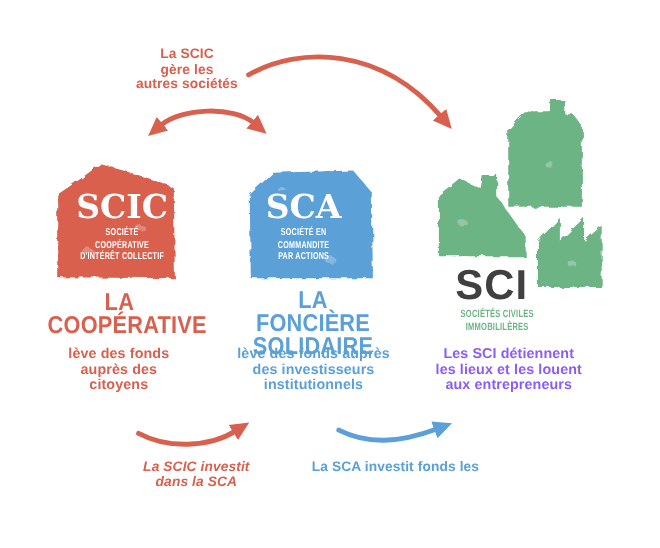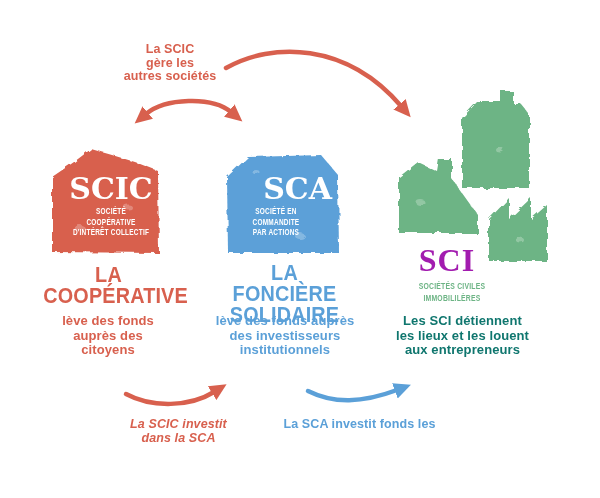--- a/index.html
+++ b/index.html
@@ -5,35 +5,35 @@
   html,body{margin:0;padding:0;background:#fff;}
   .canvas{
     position:relative;width:600px;height:498px;background:#ffffff;overflow:hidden;
     font-family:"Liberation Sans",sans-serif;font-weight:700;
   }
   .layer{position:absolute;left:0;top:0;}
   .abs{position:absolute;text-align:center;}
   .abs span{display:block;}
   .red{color:#D8604E;}
   .blue{color:#5BA0D8;}
-  .green{color:#0f766e;}
+  .green{color:#8b5cf6;}
   .lbl{font-size:12.5px;line-height:13.5px;letter-spacing:.1px;}
   .desc{font-size:13px;line-height:14.5px;letter-spacing:.1px;}
   .heading{font-size:22px;line-height:21px;letter-spacing:.2px;transform:scaleX(.9);transform-origin:50% 50%;}
   .stamp-title{
     font-family:"DejaVu Serif","Liberation Serif",serif;font-weight:700;color:#fff;
     font-size:30px;line-height:28px;letter-spacing:0;
   }
   .stamp-sub{
     color:#fff;font-size:9px;line-height:10.5px;letter-spacing:.3px;
     transform:scaleX(.72);transform-origin:50% 50%;white-space:nowrap;
   }
   .sci-stamp-title{
-    font-family:Liberation Serif, serif;font-weight:700;color:#a21caf;
-    font-size:32px;line-height:28px;letter-spacing:1px;
+    font-family:Liberation Sans, sans-serif;font-weight:700;color:#404040;
+    font-size:38px;line-height:28px;letter-spacing:1px;
   }
   .sci-stamp-sub{
     color:#6DB485;font-size:9.5px;line-height:12px;letter-spacing:.3px;
     transform:scaleX(.72);transform-origin:50% 50%;white-space:nowrap;
   }
 </style>
 </head>
 <body>
 
 <div class="canvas">
@@ -86,21 +86,21 @@
     <span>autres sociétés</span>
   </div>
 
   <div class="abs stamp-title" style="left:55px;top:175px;width:112px;">SCIC</div>
   <div class="abs stamp-sub" style="left:55px;top:206px;width:112px;">
     <span>SOCIÉTÉ</span>
     <span>COOPÉRATIVE</span>
     <span>D'INTÉRÊT COLLECTIF</span>
   </div>
 
-  <div class="abs stamp-title" style="left:220px;top:175px;width:112px;text-align:right;">SCA</div>
+  <div class="abs stamp-title" style="left:220px;top:175px;width:112px;">SCA</div>
   <div class="abs stamp-sub" style="left:220px;top:206px;width:112px;">
     <span>SOCIÉTÉ EN</span>
     <span>COMMANDITE</span>
     <span>PAR ACTIONS</span>
   </div>
 
   <div class="abs heading red" style="left:36px;top:264px;width:145px;">
     <span>LA</span>
     <span>COOPÉRATIVE</span>
   </div>

